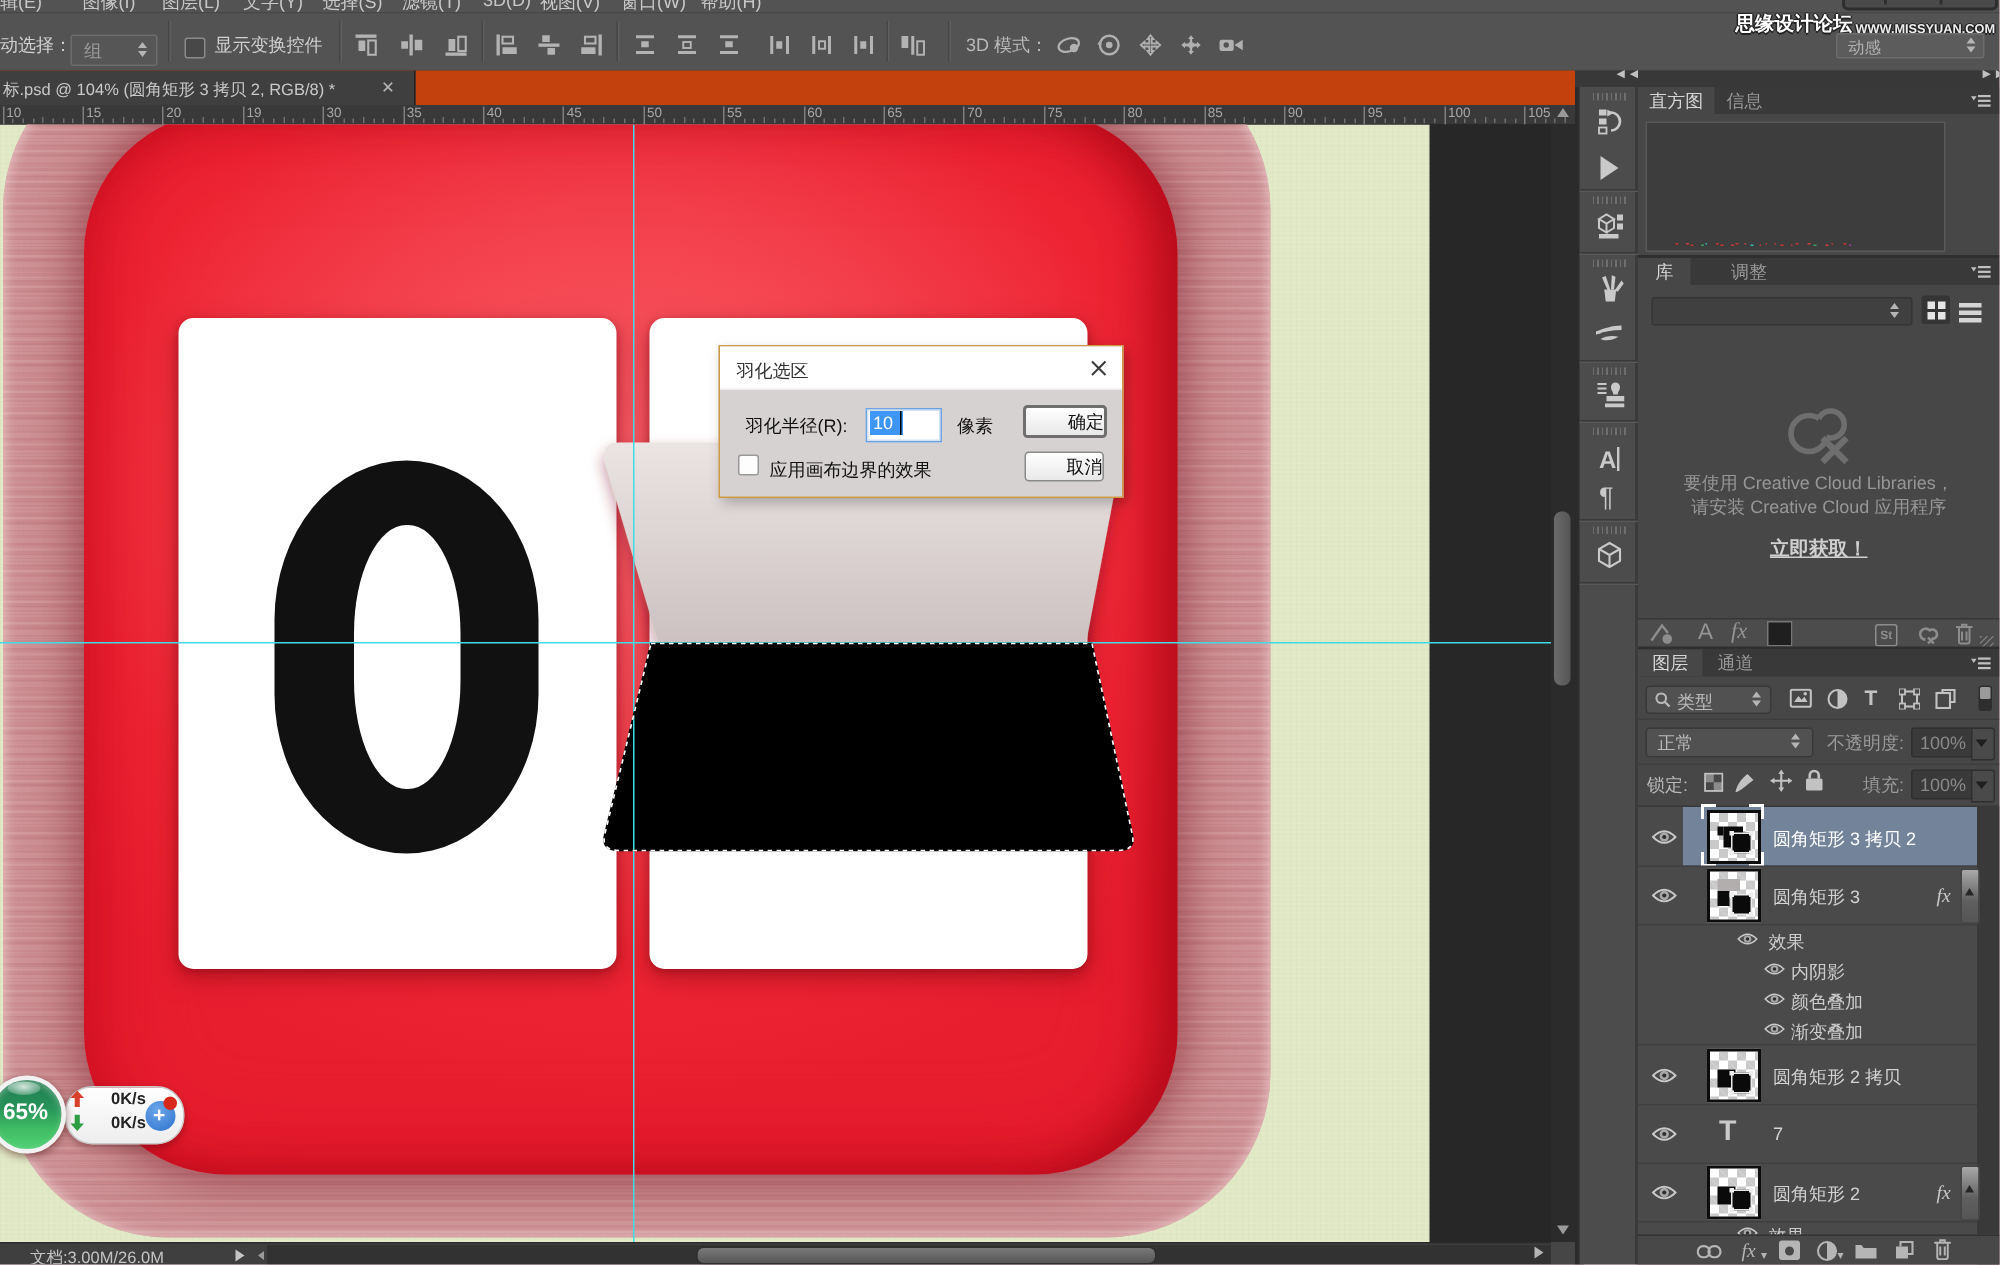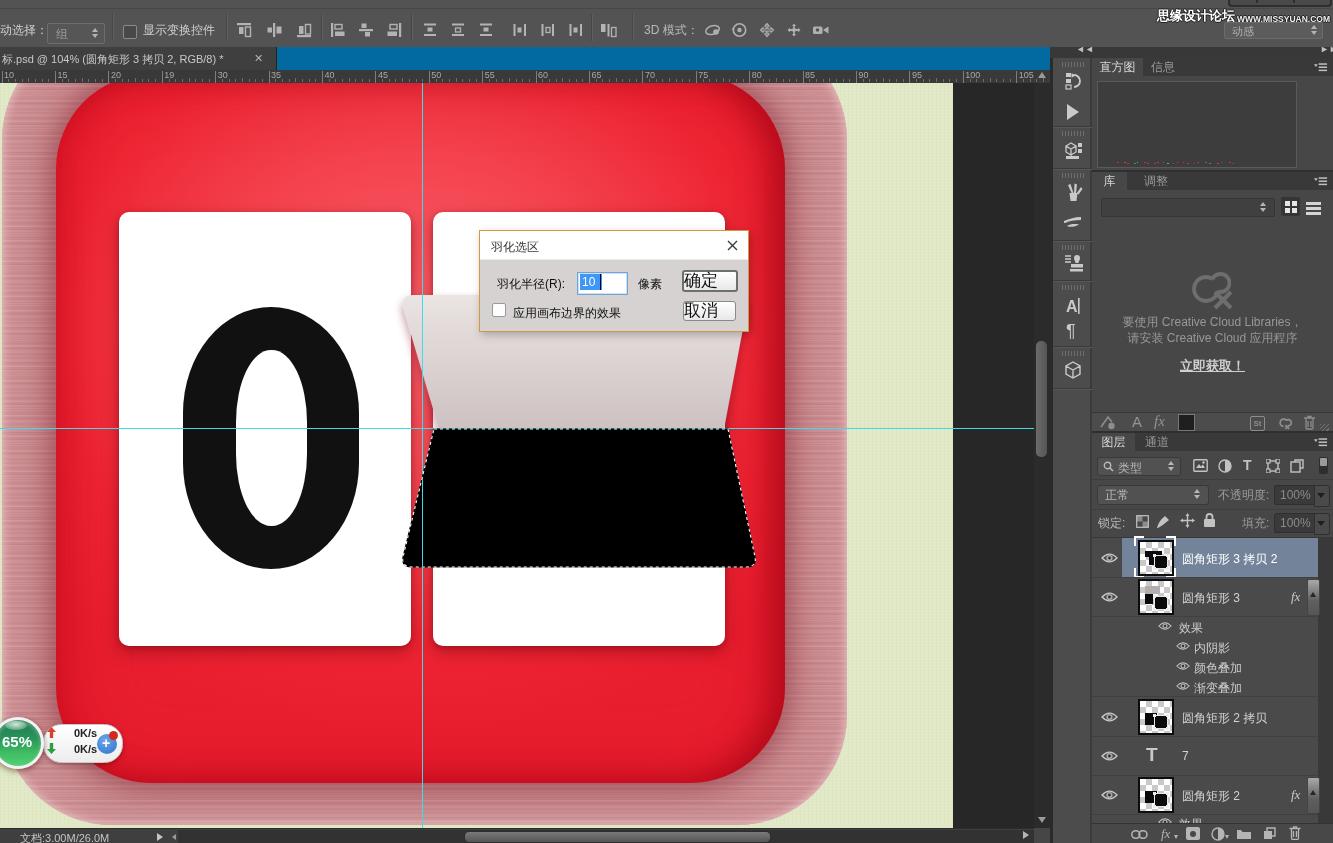--- a/index.html
+++ b/index.html
@@ -11,21 +11,21 @@
 #menubar{left:0;top:0;width:1333px;height:9px;background:#535353;overflow:hidden;}
 #menubar span{position:absolute;top:-7px;font-size:12px;color:#c8c8c8;white-space:nowrap;}
 #optbar{left:0;top:9px;width:1333px;height:38px;background:#535353;border-bottom:1px solid #3a3a3a;}
 .vsep{position:absolute;top:5px;width:1px;height:27px;background:#464646;border-right:1px solid #606060;}
 .ddl{position:absolute;background:#565656;border:1px solid #6c6c6c;border-radius:2px;}
 .updn{position:absolute;width:7px;height:10px;}
 .updn:before,.updn:after{content:"";position:absolute;left:0;border-left:3.5px solid transparent;border-right:3.5px solid transparent;}
 .updn:before{top:0;border-bottom:4px solid #b5b5b5;}
 .updn:after{bottom:0;border-top:4px solid #b5b5b5;}
 
-#tabrow{left:0;top:47px;width:1050px;height:23px;background:#0369a1;}
+#tabrow{left:0;top:47px;width:1050px;height:23px;background:#c2410c;}
 #doctab{position:absolute;left:0;top:0;width:276px;height:23px;background:#3f3f3f;border-right:1px solid #222;}
 #doctab .t{position:absolute;left:2px;top:5px;font-size:11px;color:#c9c9c9;white-space:nowrap;}
 
 #ruler{left:0;top:70px;width:1056px;height:13px;background:#393939;border-bottom:1px solid #1d1d1d;}
 #ruler .num{position:absolute;top:0px;font-size:9px;color:#a8a8a8;}
 
 #canvas{left:0;top:83px;width:1034px;height:745px;background:#272727;overflow:hidden;}
 #doc{position:absolute;left:0;top:0;width:953px;height:745px;background-color:#e0e8c5;background-image:repeating-linear-gradient(0deg, rgba(255,255,255,0.09) 0 1px, rgba(0,0,0,0) 1px 3px),repeating-linear-gradient(90deg, rgba(160,175,120,0.06) 0 1px, rgba(0,0,0,0) 1px 4px);}
 #pinkframe{position:absolute;left:2px;top:-53px;width:845px;height:795px;border-radius:110px;
  background:#cb8c90;}
@@ -44,21 +44,21 @@
 .guide{position:absolute;background:#3fdce6;}
 
 #dlg{left:479px;top:230px;width:268px;height:100px;background:#d6d2d1;border:1px solid #d09a45;
  box-shadow:2px 3px 8px rgba(0,0,0,0.25);}
 #dlg .title{position:absolute;left:0;top:0;width:100%;height:29px;background:#fff;border-bottom:1px solid #ececec;box-sizing:border-box;}
 #dlg .title span{position:absolute;left:11px;top:8px;font-size:12px;color:#333;}
 #dlg .x{position:absolute;right:9px;top:5px;font-size:14px;color:#333;}
 #dlg .lbl{position:absolute;font-size:12px;color:#111;}
 #dlg .inp{position:absolute;left:97px;top:41px;width:49px;height:21px;background:#fff;border:1px solid #6fa3dd;box-shadow:inset 0 0 0 1px #cfe0f3;}
 #dlg .sel{position:absolute;left:2px;top:1px;width:20px;height:16px;background:#3e97f7;color:#fff;font-size:12px;line-height:16px;padding-left:2px;}
-#dlg .btn{position:absolute;background:linear-gradient(#ffffff,#e8e8e8);text-align:left;font-size:17px;color:#111;border-radius:3px;}
+#dlg .btn{position:absolute;background:linear-gradient(#ffffff,#e8e8e8);text-align:right;font-size:12px;color:#111;border-radius:3px;}
 #dlg .chk{position:absolute;left:12px;top:72px;width:12px;height:12px;background:#fdfdfd;border:1px solid #999;border-radius:2px;}
 
 #statusbar{left:0;top:828px;width:1056px;height:15px;background:#3f3f3f;border-top:1px solid #2c2c2c;}
 
 #dock{left:1050px;top:47px;width:283px;height:796px;background:#4c4c4c;}
 #strip{position:absolute;left:0;top:11px;width:37px;height:785px;background:#4c4c4c;border-left:3px solid #2b2b2b;border-right:2px solid #3b3b3b;}
 #panels{position:absolute;left:42px;top:11px;width:241px;height:785px;background:#474747;}
 .ptabbar{position:absolute;left:0;width:241px;height:18px;background:#393939;}
 .ptab{position:absolute;top:0;height:18px;font-size:12px;line-height:18px;text-align:center;}
 .ptab.on{background:#474747;color:#d6d6d6;}
@@ -71,20 +71,32 @@
 .checker{background-image:linear-gradient(45deg,#c9c9c9 25%,transparent 25%,transparent 75%,#c9c9c9 75%),linear-gradient(45deg,#c9c9c9 25%,transparent 25%,transparent 75%,#c9c9c9 75%);background-size:12px 12px;background-position:0 0,6px 6px;background-color:#fff;}
 .lname{position:absolute;font-size:12px;color:#d2d2d2;white-space:nowrap;}
 .fx{position:absolute;font-style:italic;font-size:13px;color:#c9c9c9;font-family:"Liberation Serif",serif;}
 .fxbtn{position:absolute;width:11px;height:35px;background:linear-gradient(#a9a9a9,#5f5f5f 60%,#555);border-radius:2px;border:1px solid #444;}
 .field{position:absolute;background:#3a3a3a;border:1px solid #2f2f2f;border-radius:2px;color:#8a8a8a;font-size:12px;}
 </style>
 </head>
 <body>
 <div id="app">
 
+  <div class="abs" id="menubar">
+    <span style="left:0px">辑(E)</span>
+      <span style="left:55px">图像(I)</span>
+      <span style="left:108px">图层(L)</span>
+      <span style="left:162px">文字(Y)</span>
+      <span style="left:215px">选择(S)</span>
+      <span style="left:268px">滤镜(T)</span>
+      <span style="left:322px">3D(D)</span>
+      <span style="left:360px">视图(V)</span>
+      <span style="left:414px">窗口(W)</span>
+      <span style="left:467px">帮助(H)</span>
+  </div>
   <div class="abs" style="left:1228px;top:-8px;width:100px;height:11px;border:2px solid #2e2e2e;border-radius:4px;background:#4a4a4a;"></div>
   <div class="abs" style="left:1256px;top:0px;width:2px;height:3px;background:#2e2e2e;"></div>
   <div class="abs" style="left:1293px;top:0px;width:2px;height:3px;background:#2e2e2e;"></div>
 
   <div class="abs" style="left:0;top:8px;width:1333px;height:1px;background:#474747;"></div>
   <div class="abs" id="optbar">
     <span class="abs txt" style="left:0px;top:13px;">动选择：</span>
     <div class="ddl" style="left:47px;top:14px;width:56px;height:19px;">
       <span class="abs" style="left:8px;top:2px;font-size:12px;color:#9a9a9a;">组</span>
       <div class="updn" style="right:5px;top:4px;"></div>
@@ -563,21 +575,21 @@
         <div style="position:absolute;left:105px;top:104px;width:2px;height:1px;background:#c23636;"></div>
         <div style="position:absolute;left:113px;top:104px;width:2px;height:1px;background:#d04040;"></div>
         <div style="position:absolute;left:117px;top:105px;width:2px;height:1px;background:#3a9e5e;"></div>
         <div style="position:absolute;left:125px;top:105px;width:2px;height:1px;background:#d04040;"></div>
         <div style="position:absolute;left:129px;top:104px;width:1px;height:1px;background:#c23636;"></div>
         <div style="position:absolute;left:137px;top:104px;width:2px;height:1px;background:#c23636;"></div>
         <div style="position:absolute;left:141px;top:105px;width:1px;height:1px;background:#b836b8;"></div>
       <div style="position:absolute;left:0;top:112px;width:241px;height:2px;background:#2f2f2f;"></div>
       <div class="ptabbar" style="top:114px;"></div>
       <div class="ptab on" style="left:0;width:35px;top:114px;">库</div>
-      <div class="ptab off" style="left:42px;width:44px;top:114px;text-align:center;">调整</div>
+      <div class="ptab off" style="left:52px;width:44px;top:114px;text-align:center;">调整</div>
       <svg class="pmenu" style="top:119px;" width="15" height="9" viewBox="0 0 15 9">
           <path d="M0 1 l4 0 -2 3 z" fill="#c0c0c0"></path>
           <rect x="5" y="0" width="9" height="1.6" fill="#c0c0c0"></rect>
           <rect x="5" y="3.4" width="9" height="1.6" fill="#c0c0c0"></rect>
           <rect x="5" y="6.8" width="9" height="1.6" fill="#c0c0c0"></rect>
         </svg>
       <div style="position:absolute;left:9px;top:140px;width:172px;height:17px;background:#404040;border:1px solid #353535;border-radius:2px;"></div>
       <div class="updn" style="left:168px;top:144px;"></div>
       <div style="position:absolute;left:189px;top:139px;width:19px;height:19px;background:#353535;border-radius:2px;"></div>
       <div style="position:absolute;left:193px;top:143px;width:5px;height:5px;background:#e5e5e5;"></div>

